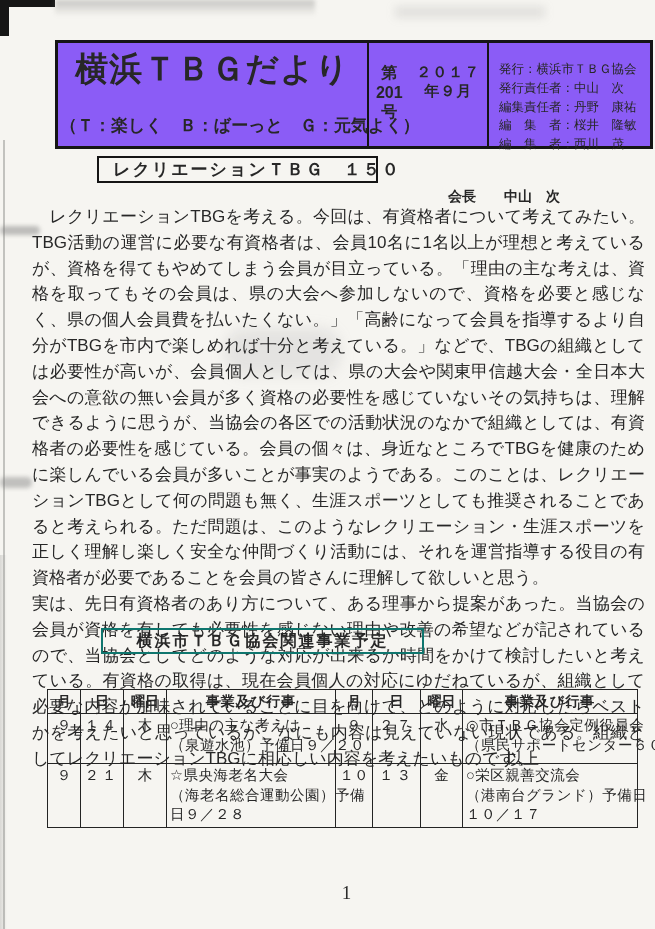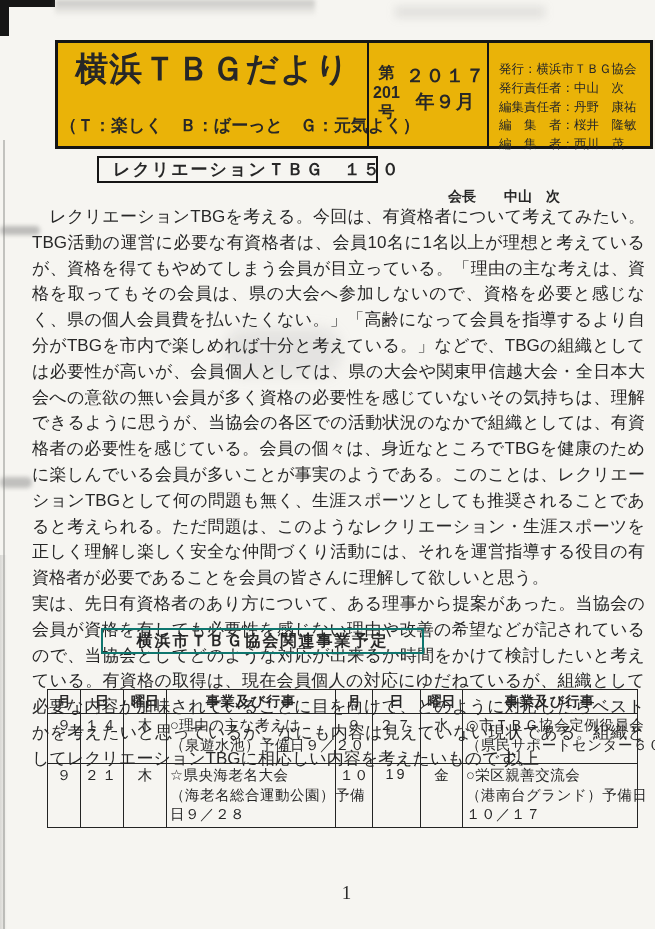--- a/index.html
+++ b/index.html
@@ -19,29 +19,29 @@
   .top-band2{left:395px;top:6px;width:150px;height:12px;
     background:rgba(140,140,138,.18);filter:blur(4px);}
   .edge-line{left:3px;top:140px;width:2px;height:789px;background:rgba(110,110,108,.38);}
   .smudge1{left:0;top:226px;width:40px;height:9px;background:rgba(120,120,120,.45);filter:blur(2px);border-radius:5px;}
   .smudge2{left:0;top:477px;width:32px;height:11px;background:rgba(120,120,120,.42);filter:blur(2px);border-radius:5px;}
   .smudge3{left:225px;top:328px;width:115px;height:48px;background:rgba(135,135,140,.16);filter:blur(7px);border-radius:20px;}
   .left-strip{left:0;top:555px;width:7px;height:374px;
     background:linear-gradient(to right,rgba(150,150,148,.3),rgba(150,150,148,0));}
   
   .masthead{position:absolute;left:55px;top:40px;width:592px;height:103px;
-    border:3px solid #151515;display:flex;background:#eab308;}
+    border:3px solid #151515;display:flex;background:#8b5cf6;}
   .m-title{width:311px;border-right:2px solid #151515;display:flex;flex-direction:column;
     justify-content:space-between;text-align:center;padding:9px 2px 9px 2px;box-sizing:border-box;}
   .nl-title{font-size:33px;font-weight:900;letter-spacing:1px;line-height:1;}
   .nl-subtitle{font-size:17px;font-weight:bold;letter-spacing:0px;white-space:nowrap;}
   .m-issue{width:120px;border-right:2px solid #151515;display:flex;flex-direction:row;
     justify-content:space-between;text-align:center;padding:20px 0 16px 0;box-sizing:border-box;}
   .issue-no{font-size:16px;font-weight:bold;}
-  .issue-date{font-size:19px;font-weight:bold;letter-spacing:1px;}
+  .issue-date{font-size:15px;font-weight:bold;letter-spacing:1px;}
   .m-publisher{flex:1;padding:5px 0 0 10px;box-sizing:border-box;margin-top:12px;}
   .pub-line{font-size:12.5px;line-height:18.8px;white-space:nowrap;}
   
   .article-heading-box{position:absolute;left:97px;top:156px;width:281px;height:27px;
     border:2px solid #151515;display:flex;align-items:center;padding-left:14px;box-sizing:border-box;}
   .article-heading{font-size:17px;font-weight:bold;letter-spacing:2px;white-space:nowrap;text-align:right;}
   .byline{position:absolute;top:188px;right:95px;font-size:14px;font-weight:bold;}
   .body-text{position:absolute;left:32px;top:204px;width:613px;
     font-size:17px;line-height:25.8px;text-align:justify;}
   .body-text p{margin:0;}
@@ -156,21 +156,21 @@
     <tr style="height:62px">
       <td class="c-m">９</td>
       <td class="c-d">２１</td>
       <td class="c-w">木</td>
       <td class="c-e">
         <div class="ev-line">☆県央海老名大会</div>
         <div class="ev-line">（海老名総合運動公園）予備</div>
         <div class="ev-line">日９／２８</div>
       </td>
       <td class="c-m">１０</td>
-      <td class="c-d">19</td>
+      <td class="c-d">１３</td>
       <td class="c-w">金</td>
       <td class="c-e">
         <div class="ev-line">○栄区親善交流会</div>
         <div class="ev-line">（港南台グランド）予備日</div>
         <div class="ev-line">１０／１７</div>
       </td>
     </tr>
   </tbody>
     </table>
 

